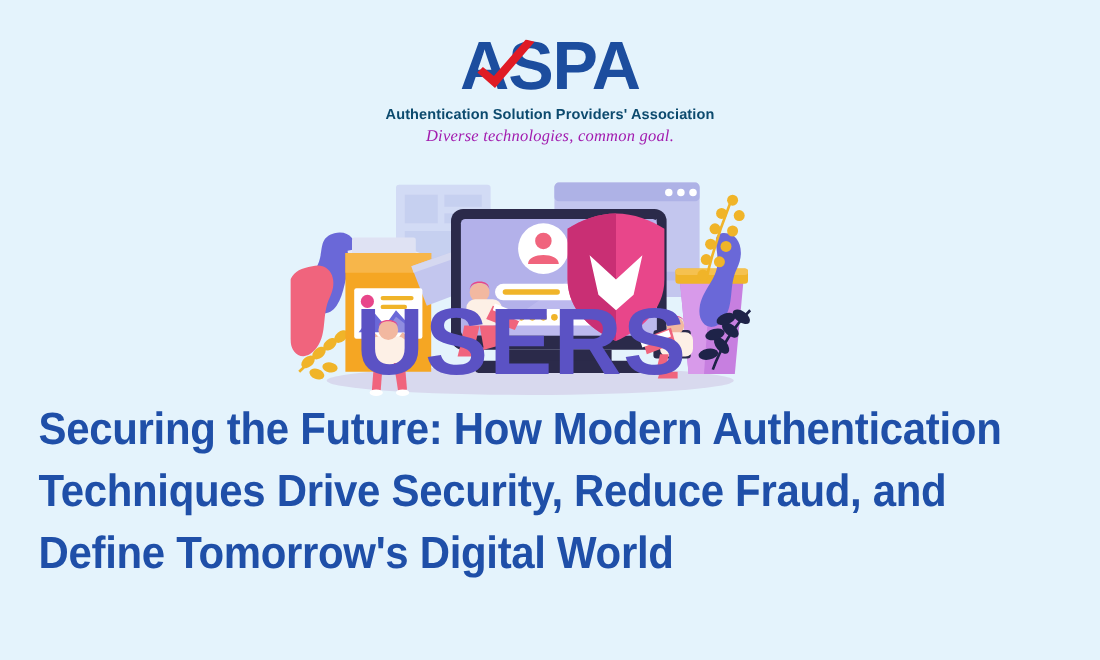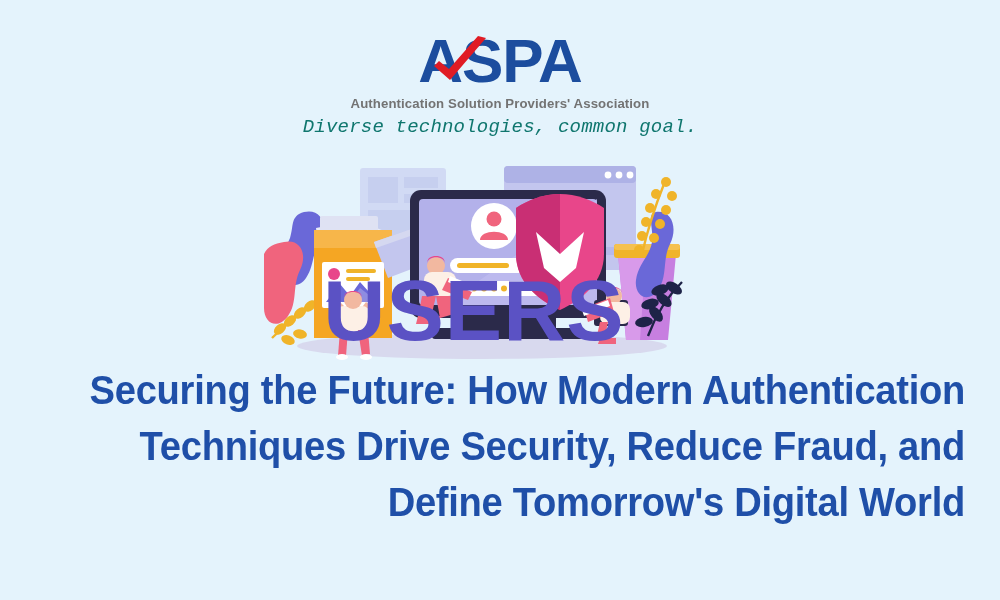--- a/index.html
+++ b/index.html
@@ -51,49 +51,49 @@
     top: 6px;
     width: 62px;
     height: 54px;
     pointer-events: none;
   }
   #logo-sub1 {
     margin-top: 4px;
     font-family: "Liberation Sans", sans-serif;
     font-weight: bold;
     font-size: 13.2px;
-    color: #737373;
+    color: #0c4a6e;
     letter-spacing: 0.1px;
   }
   #logo-sub2 {
     margin-top: 5px;
-    font-family: Liberation Mono, monospace;
+    font-family: Liberation Serif, serif;
     font-style: italic;
-    font-size: 19px;
-    color: #0f766e;
+    font-size: 15px;
+    color: #a21caf;
     letter-spacing: 0.2px;
   }
 
   
   #illustration {
     position: absolute;
     left: 264px;
     top: 150px;
     width: 420px;
     height: 210px;
   }
   #illustration svg { display: block; }
 
   
   #headline {
     position: absolute;
     top: 362px;
     left: 0;
     width: 1000px;
-    text-align: right;
+    text-align: left;
   }
   .headline-line {
     font-family: "Liberation Sans Narrow", "Liberation Sans", sans-serif;
     font-weight: bold;
     font-size: 41px;
     line-height: 56px;
     color: #1f4fa8;
     letter-spacing: -0.3px;
     white-space: nowrap;
     transform: scaleX(0.93);

